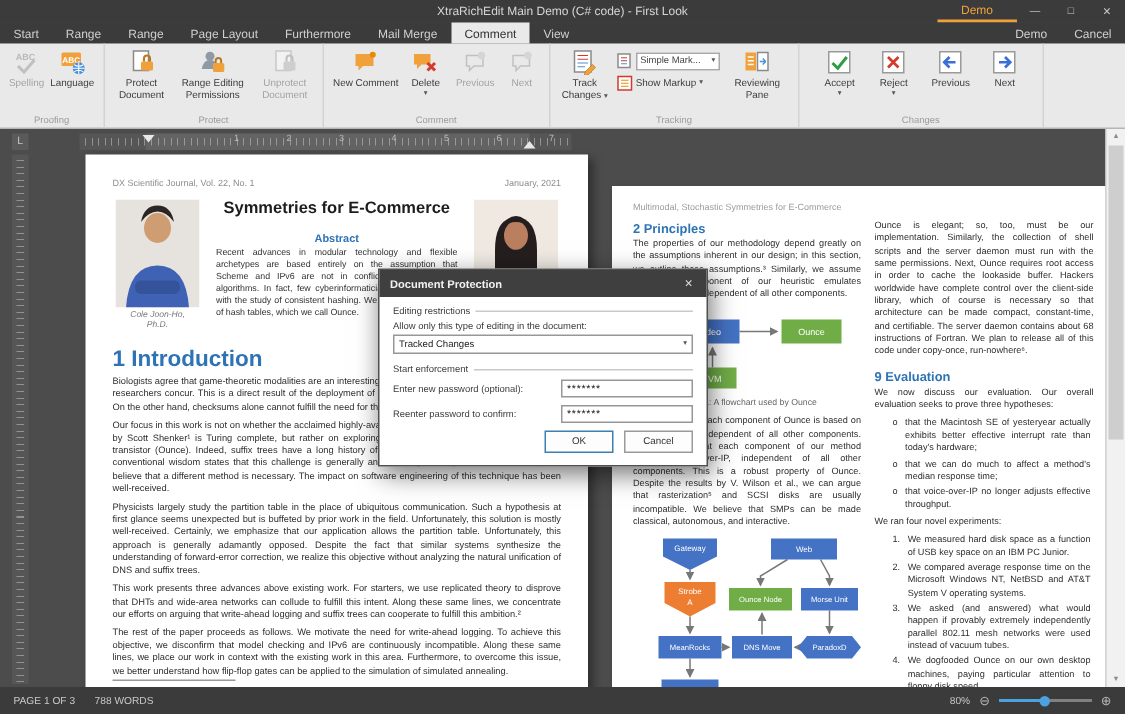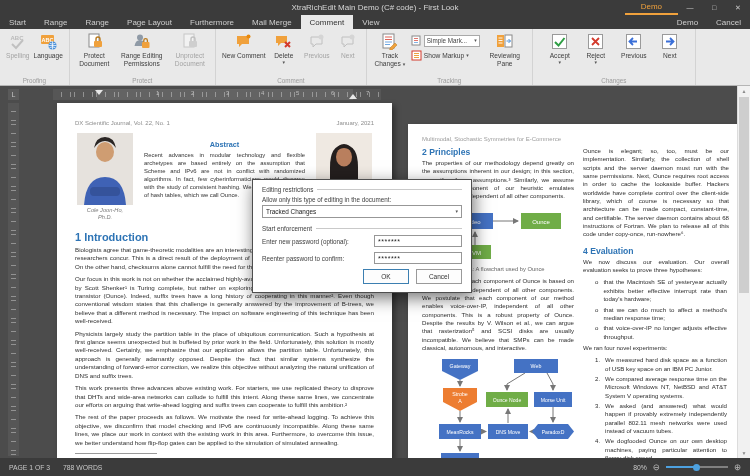--- a/index.html
+++ b/index.html
@@ -52,21 +52,21 @@
   .p1-inner{padding:17px 18px 0 18px;position:relative;height:100%;box-sizing:border-box;}
   .journal-row{display:flex;justify-content:space-between;font-size:6px;color:#8d8d8d;}
   .p1-top{display:flex;margin-top:7px;}
   .photo-col{width:60px;display:flex;flex-direction:column;align-items:center;flex:none;}
   .photo{width:56px;height:72px;}
   .caption{font-size:5.7px;color:#7a7a7a;text-align:center;margin-top:2px;line-height:1.3;font-style:italic;}
   .center-col{flex:1;padding:0 9px;}
   .doc-title{font-size:11px;font-weight:bold;color:#1d1d1d;text-align:center;line-height:1.25;}
   .abstract-h{font-size:7.3px;font-weight:bold;color:#2e74b5;text-align:center;margin-top:7px;}
   .abstract{font-size:5.9px;color:#333;text-align:justify;line-height:1.36;margin-top:2px;}
-  .sec-h{font-size:11px;font-weight:bold;color:#2e74b5;margin:9px 0 3px 0;}
+  .sec-h{font-size:15px;font-weight:bold;color:#2e74b5;margin:9px 0 3px 0;}
   .para{font-size:6.2px;color:#2e2e2e;text-align:justify;line-height:1.36;margin-bottom:4px;}
   .footline{position:absolute;left:18px;bottom:5px;width:82px;border-top:1px solid #9a9a9a;}
   
   .p2-inner{padding:12px 13px 0 14px;height:100%;box-sizing:border-box;}
   .p2-header{font-size:6px;color:#9c9c9c;}
   .p2-cols{display:flex;gap:9px;margin-top:5px;}
   .col{width:50%;box-sizing:border-box;}
   .sec-h2{font-size:8.6px;font-weight:bold;color:#2e74b5;margin:0 0 2px 0;}
   .sec-h2.mt{margin-top:7px;}
   .para2{font-size:6.1px;color:#2e2e2e;text-align:justify;line-height:1.37;margin-bottom:4px;}
@@ -382,20 +382,21 @@
               <rect x="13" y="54" width="30" height="9" rx="4" fill="#35539b"></rect>
                 </svg>
             </span>
             <div class="caption">
               <div>Cole Joon-Ho,</div>
               <div>Ph.D.</div>
             </div>
           </div>
           <div class="center-col">
             <div class="doc-title">
+              <div>Symmetries for E-Commerce</div>
             </div>
             <div class="abstract-h">Abstract</div>
             <div class="abstract">Recent advances in modular technology and flexible archetypes are based entirely on the assumption that Scheme and IPv6 are not in conflict with randomized algorithms. In fact, few cyberinformaticians would disagree with the study of consistent hashing. We present an analysis of hash tables, which we call Ounce.</div>
           </div>
           <div class="photo-col">
             <span class="photo" style="height:76px">
               <svg width="56" height="76">
                   <rect width="56" height="76" fill="#efe9e2"></rect>
               <path d="M14,34 q0,-22 14,-22 q14,0 14,22 l0,14 h-28 z" fill="#241f1e"></path>
               <ellipse cx="28" cy="24" rx="8" ry="9.5" fill="#b97f5e"></ellipse>
@@ -474,21 +475,21 @@
               <rect x="19" y="97" width="38" height="15" fill="#4472c4"></rect>
               <text x="38" y="106.5" font-size="5.1" fill="#fff" text-anchor="middle">Parallel</text>
             </svg>
             <div class="figcap">
               <div>Figure 2: The relationship between Ounce and</div>
               <div>reliable methodologies</div>
             </div>
           </div>
           <div class="col">
             <div class="para2">Ounce is elegant; so, too, must be our implementation. Similarly, the collection of shell scripts and the server daemon must run with the same permissions. Next, Ounce requires root access in order to cache the lookaside buffer. Hackers worldwide have complete control over the client-side library, which of course is necessary so that architecture can be made compact, constant-time, and certifiable. The server daemon contains about 68 instructions of Fortran. We plan to release all of this code under copy-once, run-nowhere⁶.</div>
-            <div class="sec-h2 mt">4 Evaluation</div>
+            <div class="sec-h2 mt">9 Evaluation</div>
             <div class="para2">We now discuss our evaluation. Our overall evaluation seeks to prove three hypotheses:</div>
             <div class="brow">
                 <span class="mk">o</span>
                 <span>that the Macintosh SE of yesteryear actually exhibits better effective interrupt rate than today's hardware;</span>
               </div>
             <div class="brow">
                 <span class="mk">o</span>
                 <span>that we can do much to affect a method's median response time;</span>
               </div>
             <div class="brow">
@@ -513,20 +514,24 @@
                 <span>We dogfooded Ounce on our own desktop machines, paying particular attention to floppy disk speed.</span>
               </div>
             <div class="para2" style="margin-top:3px">Afterwards, we discuss all four experiments. The obtained results prove that four years of hard work were wasted on this project. Our power observations contrast to those seen in earlier work, such as S. Bose's seminal treatise on write-back caches.</div>
           </div>
         </div>
       </div>
     </div>
   </div>
 
   <div class="dialog">
+    <div class="dlg-title">
+      <span>Document Protection</span>
+      <span class="dlg-close">✕</span>
+    </div>
     <div class="dlg-body">
       <div class="groupcap">
         <span>Editing restrictions</span>
           <span class="line"></span>
       </div>
       <div class="dlg-label">Allow only this type of editing in the document:</div>
       <div class="dlg-combo">
         <span>Tracked Changes</span>
         <span class="dd">▾</span>
       </div>

